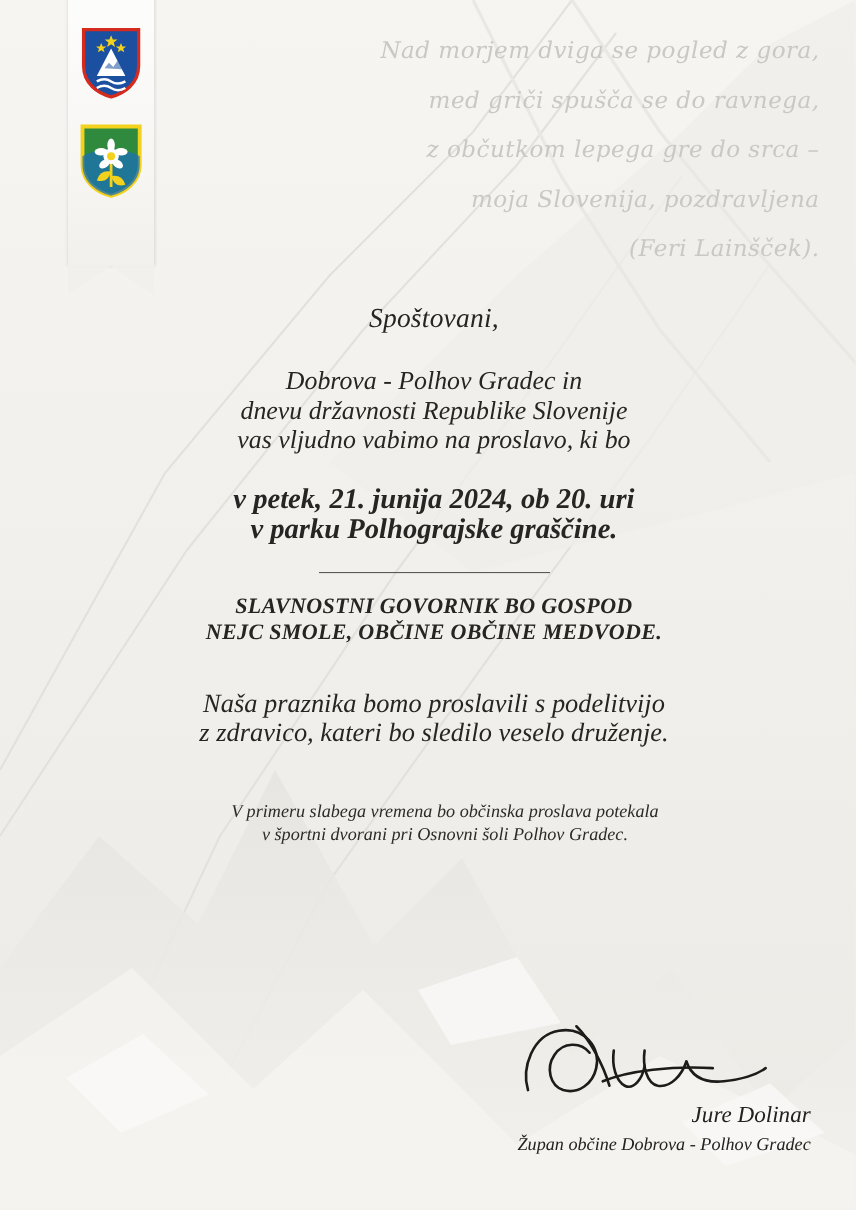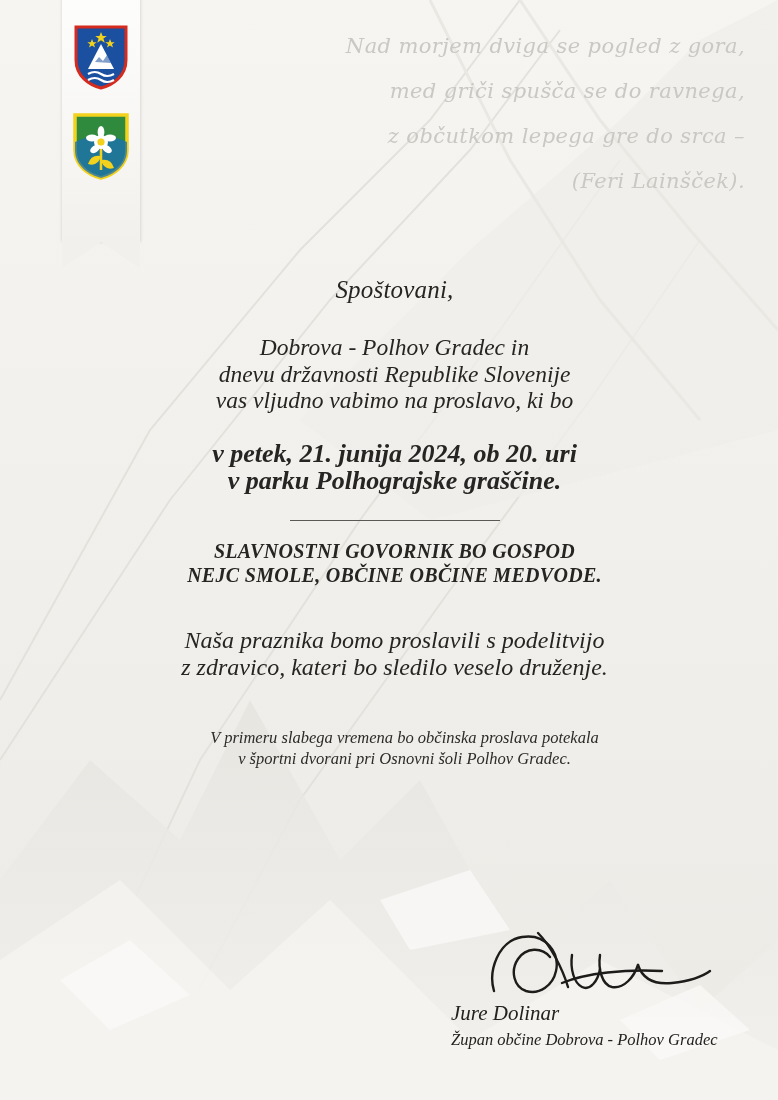--- a/index.html
+++ b/index.html
@@ -138,23 +138,23 @@
     font-size: 16.5px;
     font-style: italic;
     line-height: 21px;
     color: #2c2b28;
   }
   .rain div { white-space: nowrap; margin-left: 20px; }
 
   
   .signature-block {
     position: absolute;
-    right: 38px;
+    right: 52px;
     bottom: 50px;
-    text-align: left;
+    text-align: right;
     width: 300px;
   }
   .sig-svg {
     display: block;
     margin: 0 auto -6px auto;
   }
   .sig-name {
     font-size: 21px;
     font-style: italic;
     color: #23221f;
@@ -246,20 +246,21 @@
           <circle cx="29" cy="30" r="3.6" fill="#f2d21c"></circle>
         </g>
       </svg>
     </div>
   </div>
 
   <div class="poem">
     <div>Nad morjem dviga se pogled z gora,</div>
     <div>med griči spušča se do ravnega,</div>
     <div>z občutkom lepega gre do srca –</div>
+    <div>moja Slovenija, pozdravljena</div>
     <div>(Feri Lainšček).</div>
   </div>
 
   <div class="content">
     <div class="salutation">Spoštovani,</div>
 
     <div class="invite">
       <div>Dobrova - Polhov Gradec in</div>
       <div>dnevu državnosti Republike Slovenije</div>
       <div>vas vljudno vabimo na proslavo, ki bo</div>

